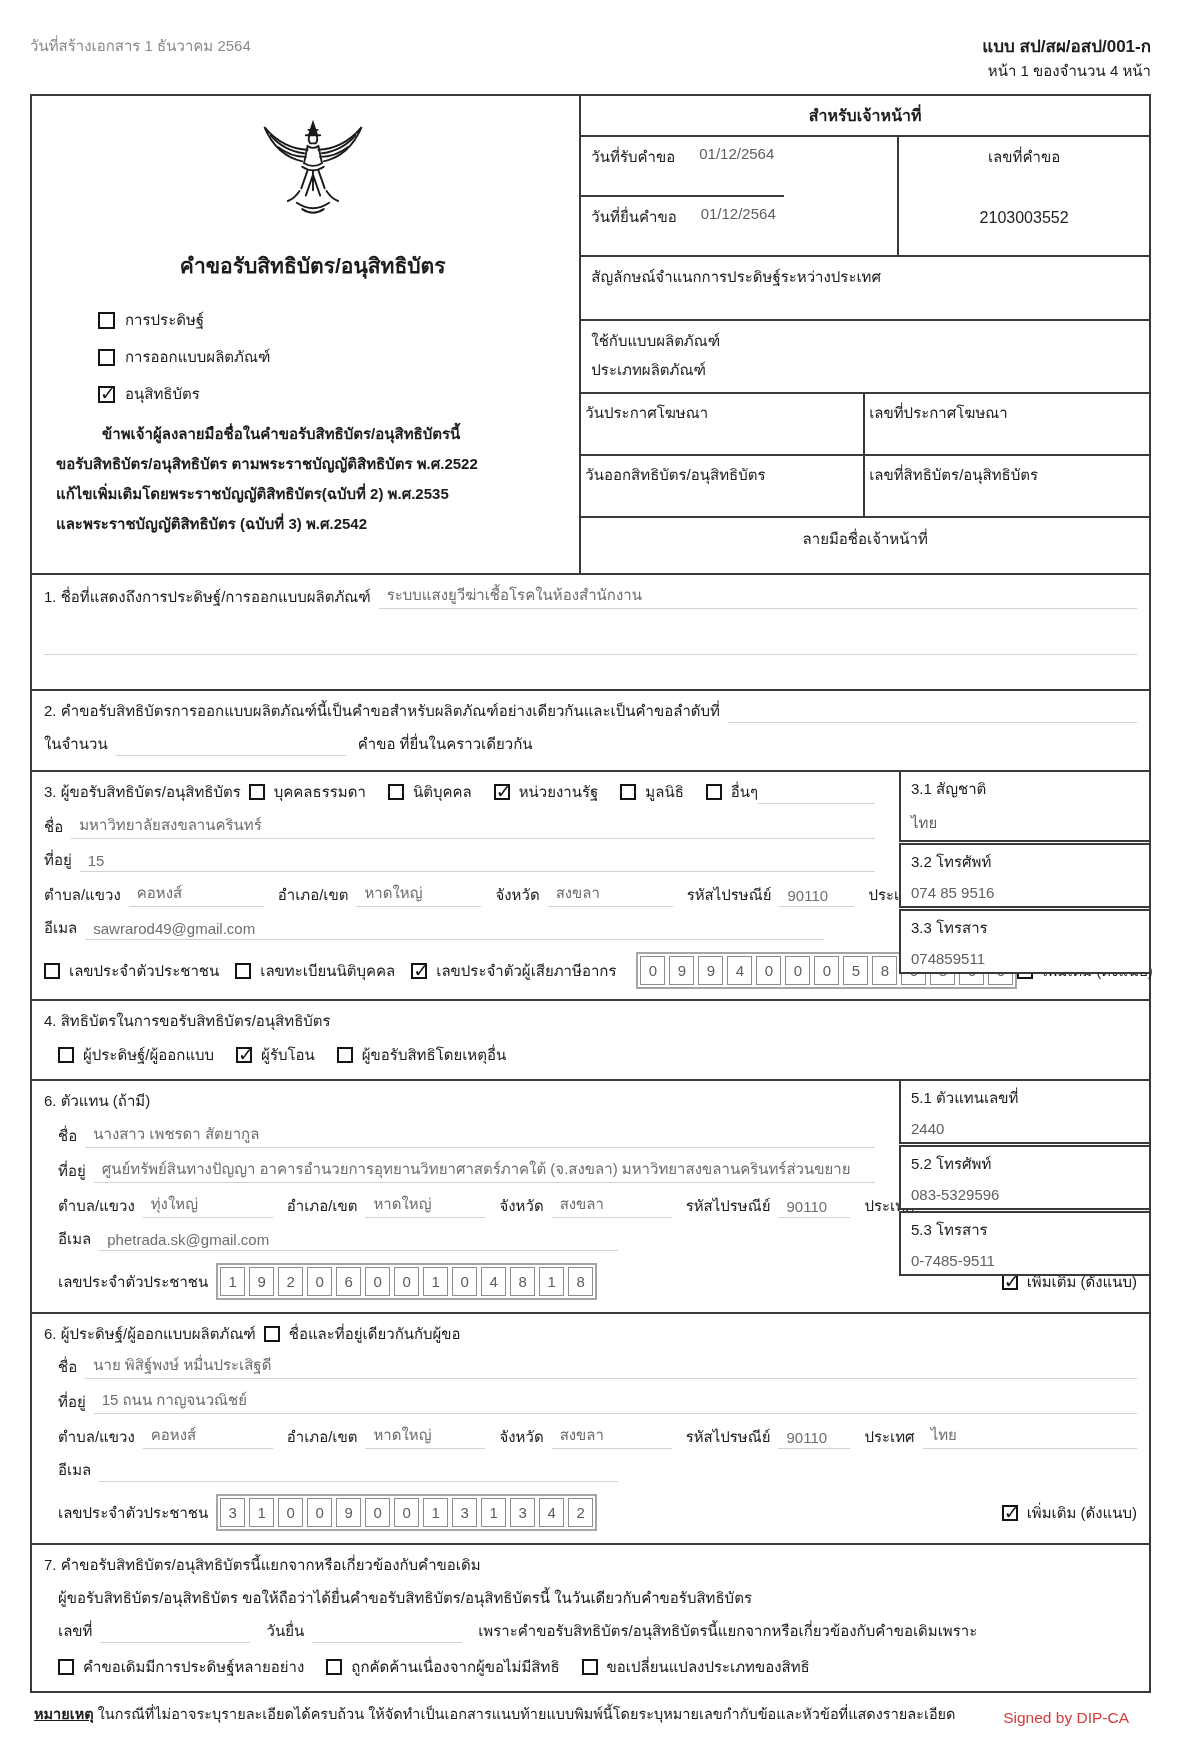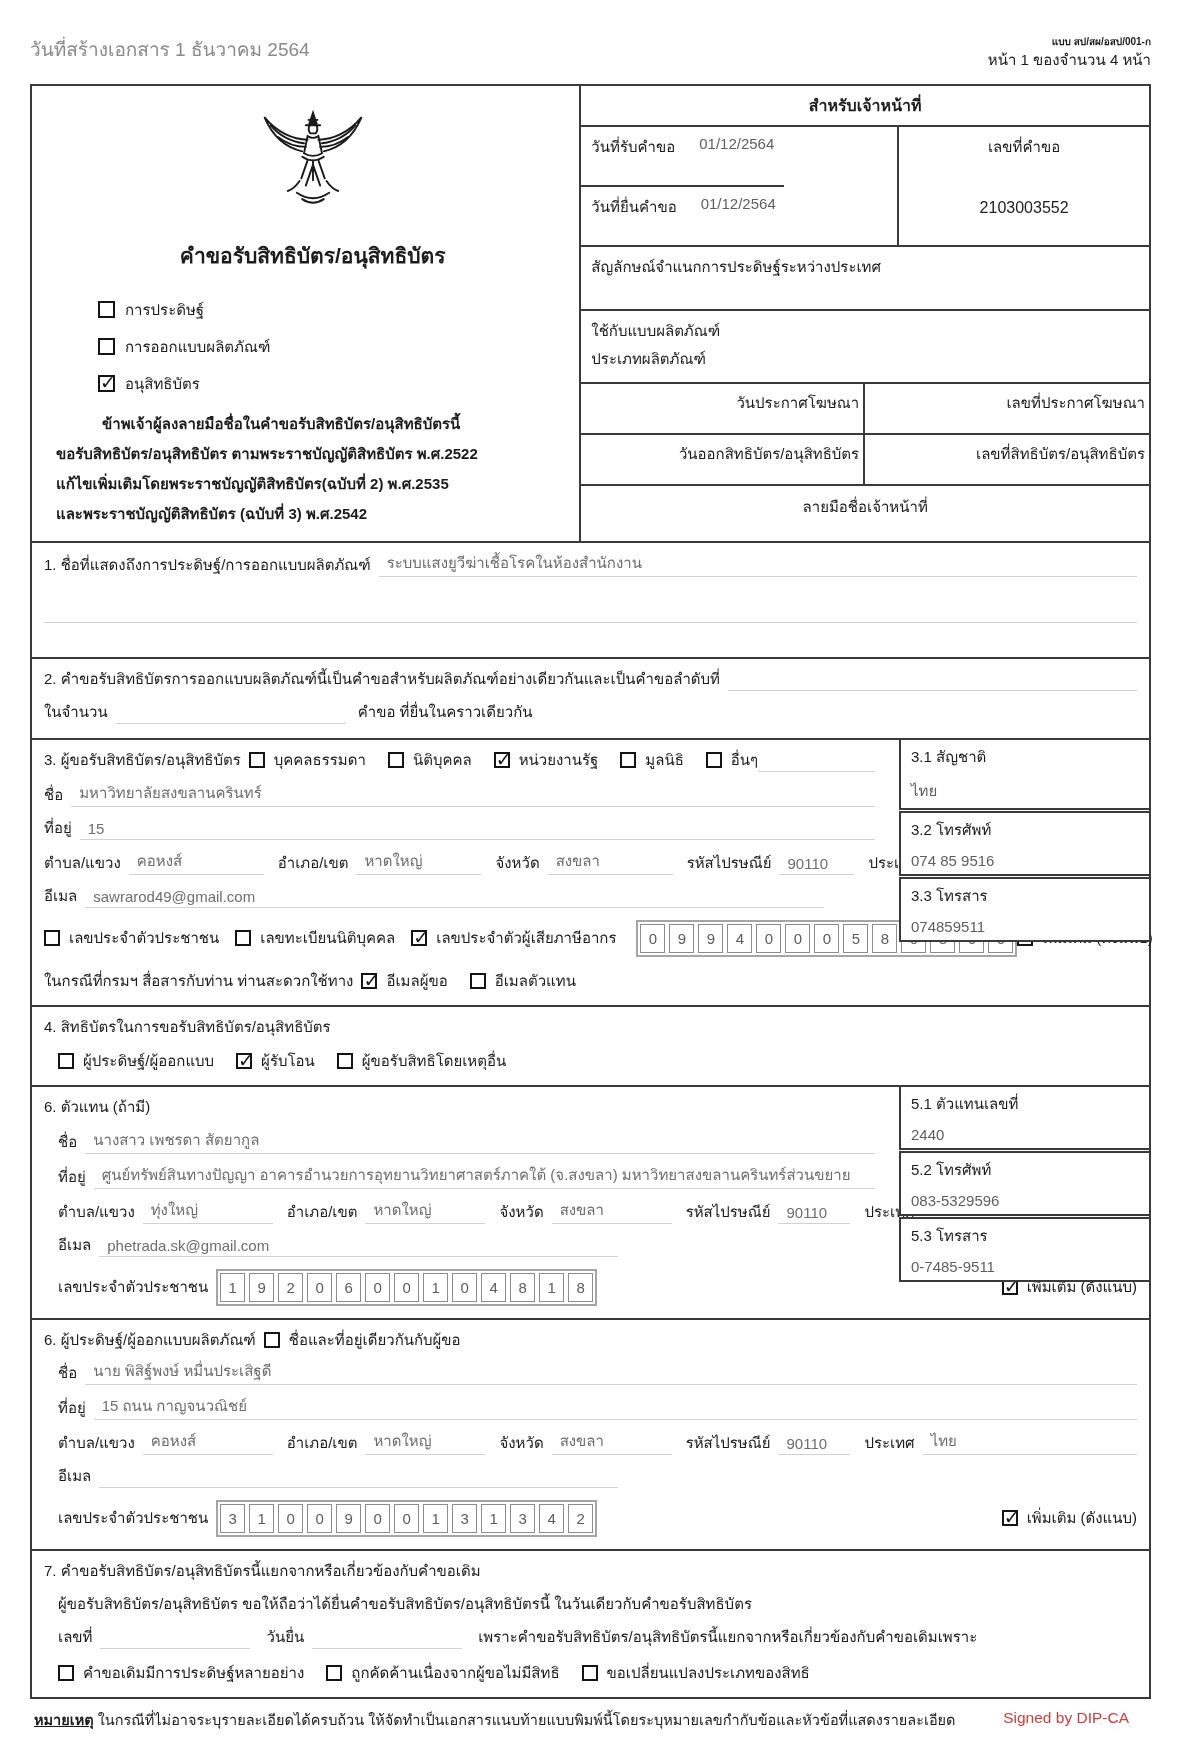--- a/index.html
+++ b/index.html
@@ -6,23 +6,23 @@
   html,body { background:#fff; }
   body {
     width:1181px; height:1755px; position:relative;
     font-family:"Liberation Sans","DejaVu Sans",sans-serif;
     font-size:15px; color:#1c1c1c;
   }
   .page { padding:34px 30px 0 30px; }
 
   
   .topbar { display:flex; justify-content:space-between; align-items:flex-start; margin-bottom:12px; }
-  .created-date { color:#8a8a8a; font-size:19px;text-align:center; }
+  .created-date { color:#8a8a8a; font-size:15px;text-align:center; }
   .form-id { text-align:right; line-height:1.5; }
-  .form-id .code { font-weight:bold; font-size:10px; }
+  .form-id .code { font-weight:bold; font-size:17px; }
 
   
   .box { border:2px solid #3a3a3a; margin-top:-2px; padding:8px 12px 10px 12px; position:relative; background:#fff; }
   .box.first { margin-top:0; }
 
   
   .hdr { display:flex; padding:0; }
   .hdr-left { width:49%; padding:14px 10px 10px 24px; }
   .hdr-right { width:51%; border-left:2px solid #3a3a3a; }
 
@@ -41,21 +41,21 @@
   .ofc-title { text-align:center; font-weight:bold; font-size:16px; padding:7px 0; border-bottom:2px solid #3a3a3a; }
   .ofc-row2 { display:flex; border-bottom:2px solid #3a3a3a; }
   .ofc-dates { width:56%; border-right:2px solid #3a3a3a; }
   .ofc-date-cell { padding:8px 10px 26px 10px; }
   .ofc-date-cell.top { border-bottom:2px solid #3a3a3a; }
   .ofc-no { width:44%; text-align:center; padding-top:8px; }
   .ofc-no .no-val { margin-top:40px; font-size:16px; color:#222; }
   .ofc-ipc { border-bottom:2px solid #3a3a3a; padding:8px 10px 30px 10px; }
   .ofc-prod { border-bottom:2px solid #3a3a3a; padding:6px 10px 8px 10px; line-height:1.9; }
   .ofc-2col { display:flex; border-bottom:2px solid #3a3a3a; }
-  .ofc-2col > div { width:50%; text-align:right; padding:7px 4px 18px 4px; }
+  .ofc-2col > div { width:50%; text-align:left; padding:7px 4px 29px 4px; }
   .ofc-2col > div:first-child { border-right:2px solid #3a3a3a; }
   .ofc-sign { text-align:center; padding:9px 0 22px 0; }
   .lblval { display:inline-flex; gap:24px; }
   .gray { color:#5f5f5f; }
 
   
   .frow { display:flex; align-items:flex-end; margin-top:9px; }
   .frow .lbl { white-space:nowrap; margin-right:8px; }
   .fill { border-bottom:1.5px solid #d2d2d2; color:#6e6e6e; padding:0 8px 1px 8px; min-height:20px; }
   .fill.grow { flex:1; }
@@ -289,31 +289,20 @@
           <span class="dcell">8</span>
           <span class="dcell">6</span>
           <span class="dcell">0</span>
         </span>
       <span class="inline-cb right-cb">
           <span class="cb sm"></span>
           <span>เพิ่มเติม (ดังแนบ)</span>
         </span>
     </div>
 
-    <div class="frow" style="align-items:center; margin-top:12px; margin-bottom:2px;">
-      <span class="lbl">ในกรณีที่กรมฯ สื่อสารกับท่าน ท่านสะดวกใช้ทาง</span>
-      <span class="inline-cb">
-          <span class="cb sm on"></span>
-          <span>อีเมลผู้ขอ</span>
-        </span>
-      <span class="inline-cb">
-          <span class="cb sm"></span>
-          <span>อีเมลตัวแทน</span>
-        </span>
-    </div>
   </div>
 
   <div class="box">
     <div>4. สิทธิบัตรในการขอรับสิทธิบัตร/อนุสิทธิบัตร</div>
     <div class="frow" style="align-items:center; margin-top:10px; margin-left:14px; margin-bottom:2px;">
       <span class="inline-cb">
           <span class="cb sm"></span>
           <span>ผู้ประดิษฐ์/ผู้ออกแบบ</span>
         </span>
       <span class="inline-cb">

